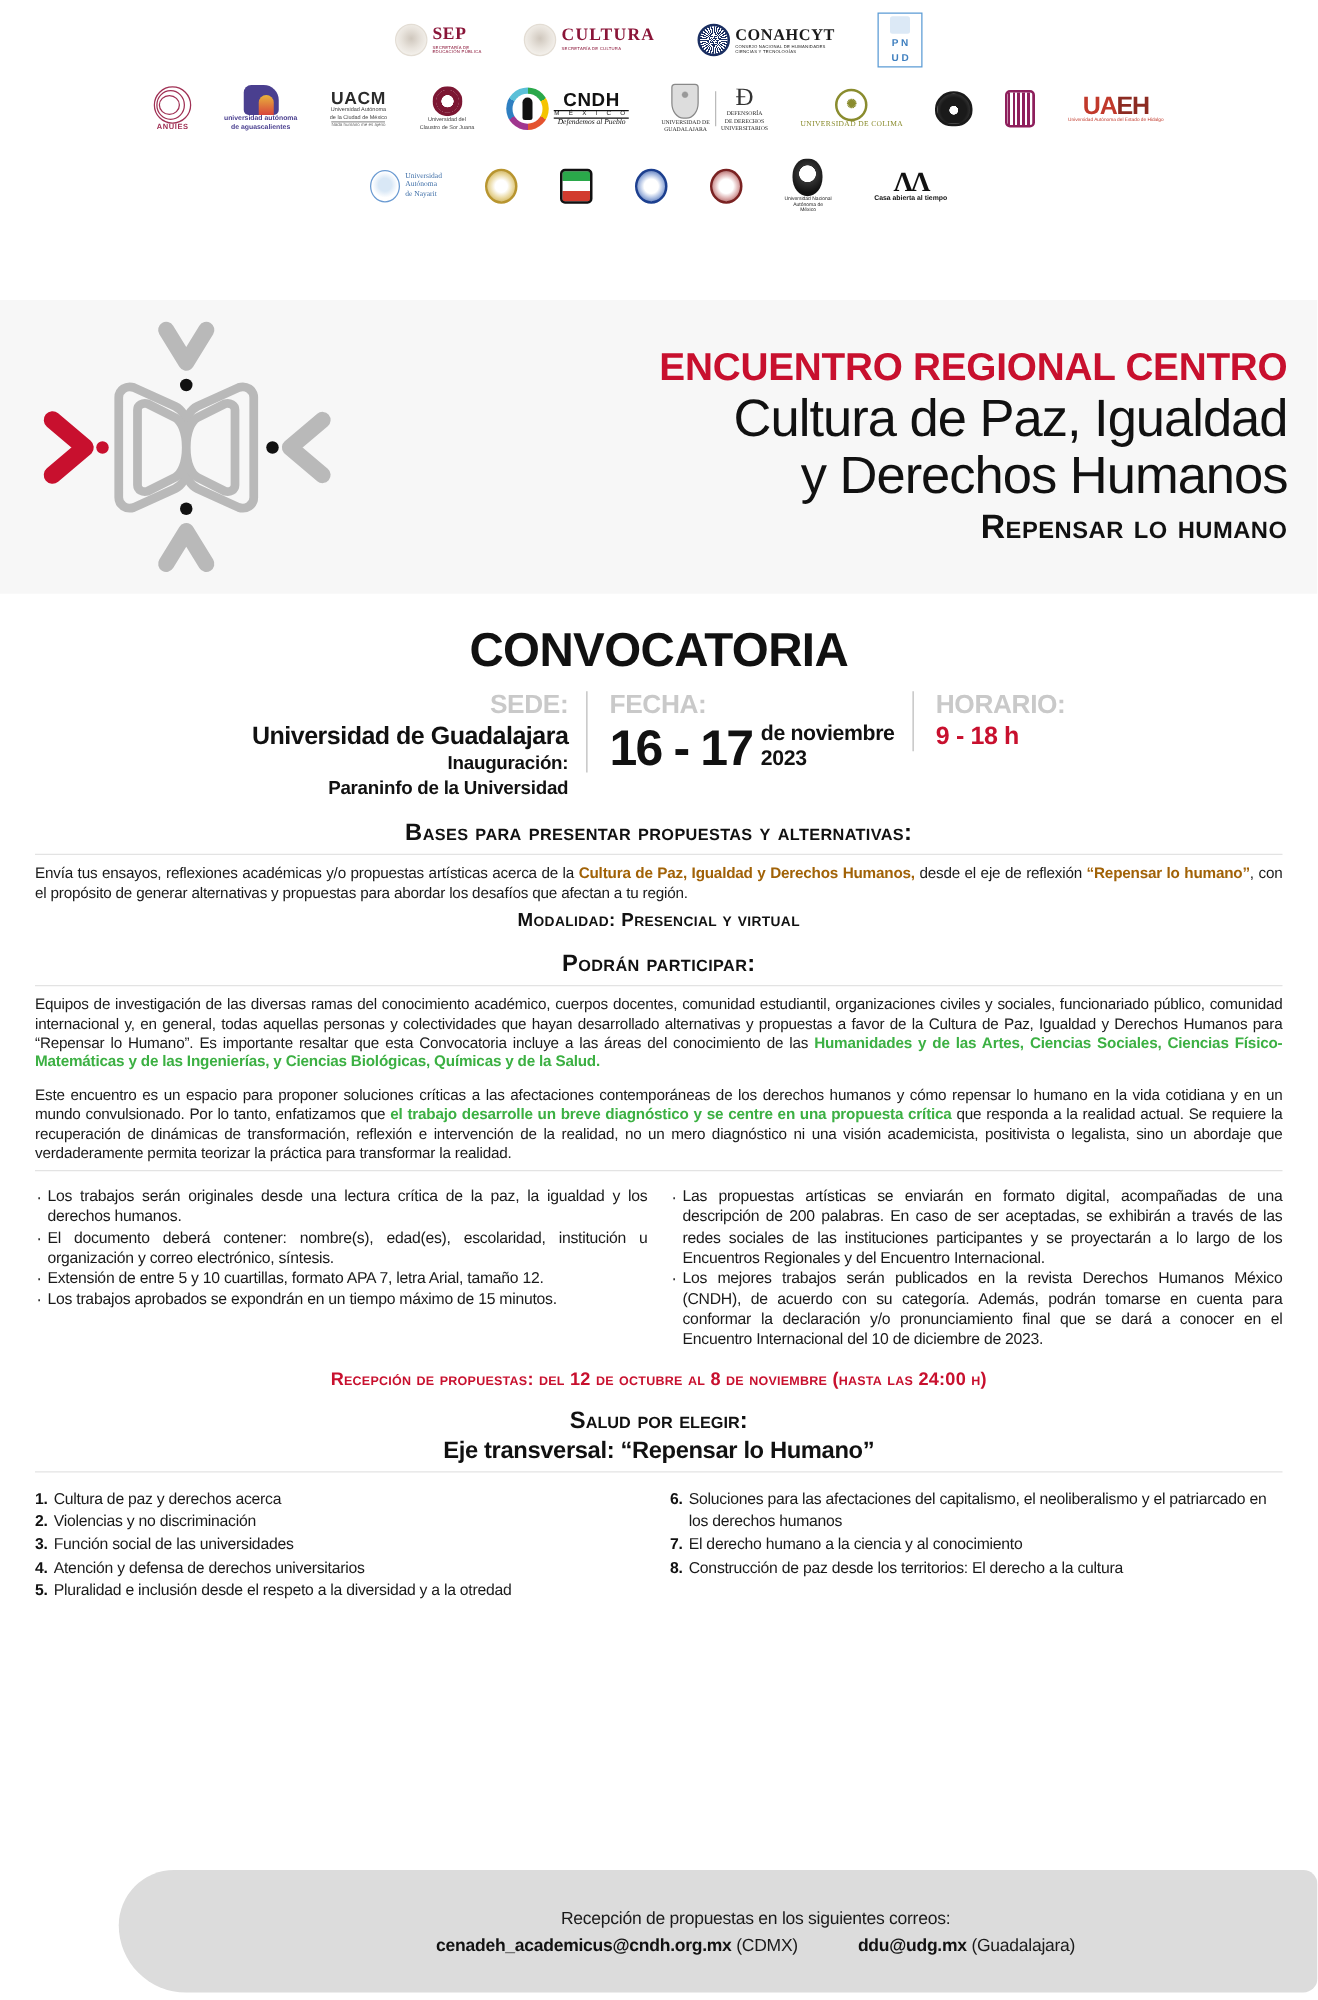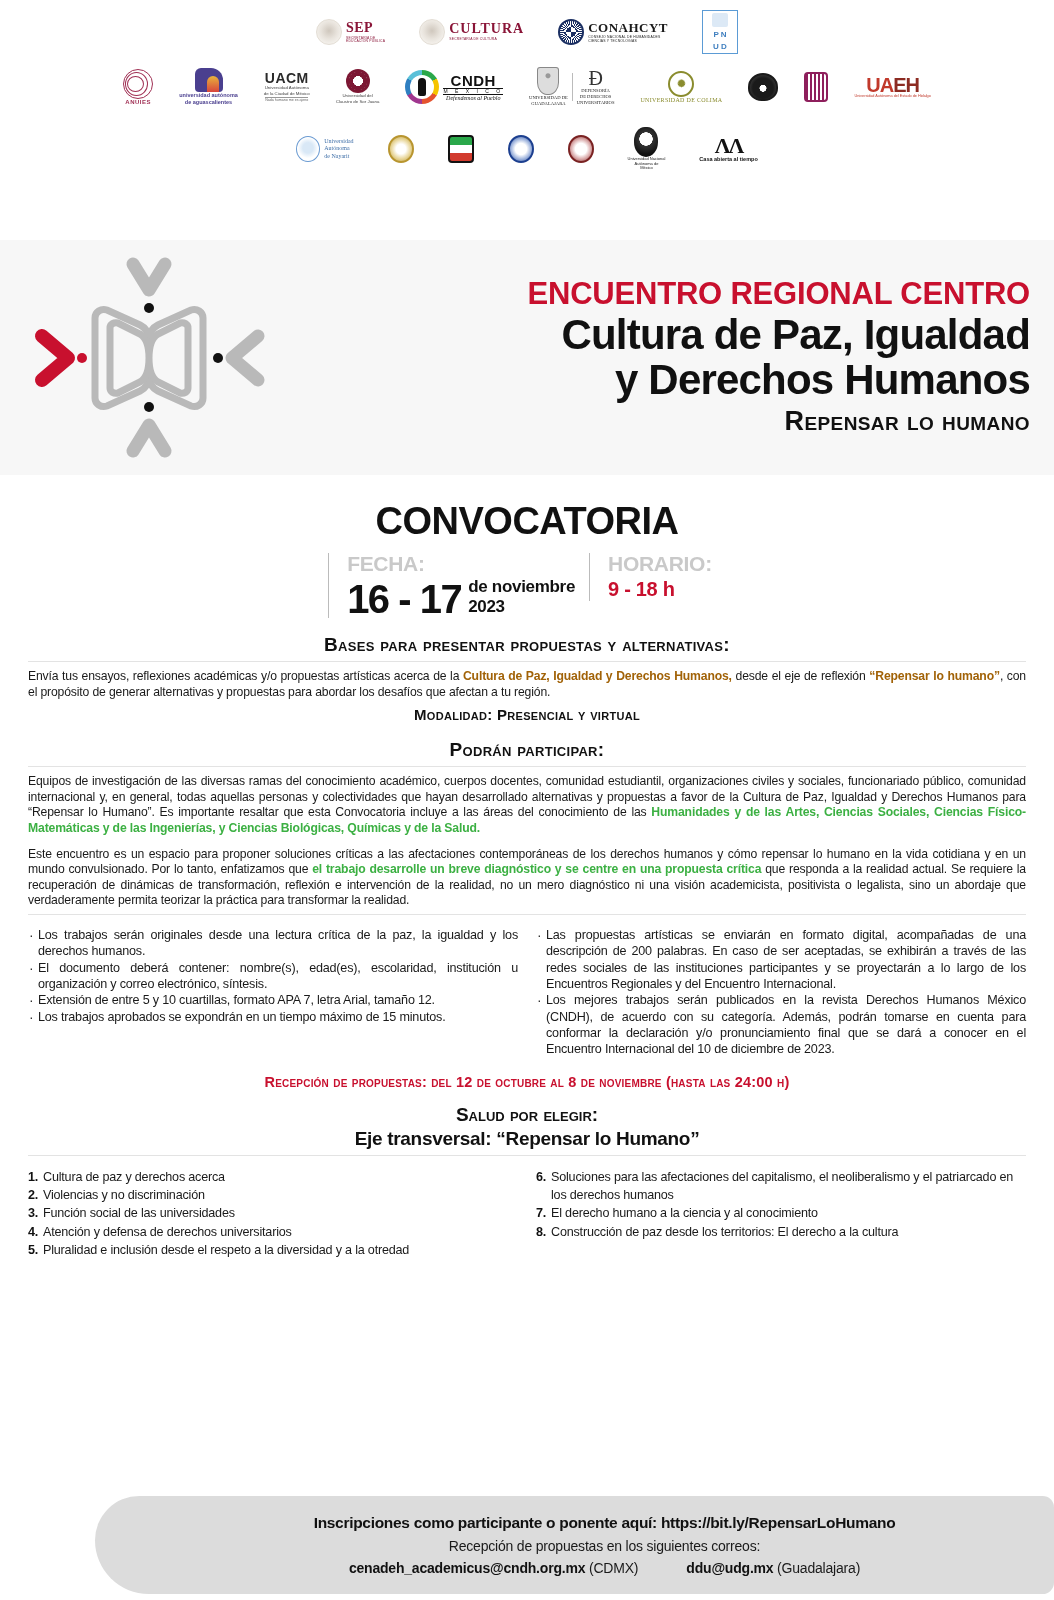--- a/index.html
+++ b/index.html
@@ -172,21 +172,21 @@
   .glyph-wrap {
     width: 300px; height: 215px; position: relative; flex: none;
   }
   .headings { flex: 1; padding-right: 24px; text-align: right; }
   .h-kicker {
     font-size: 31px; font-weight: bold; color: #c8102e;
     letter-spacing: -0.2px; line-height: 1.05;
     font-family: "Liberation Sans Narrow", "Liberation Sans", sans-serif;
   }
   .h-title {
-    font-size: 42px; font-weight: bold; color: #111; line-height: 1.03;
+    font-size: 42px; font-weight: normal; color: #111; line-height: 1.03;
     letter-spacing: -0.8px; margin-top: 2px;
   }
   .h-sub {
     font-size: 27px; font-weight: bold; color: #111;
     letter-spacing: .4px; margin-top: 4px;
     font-variant: small-caps;
   }
 
   
   .convocatoria {
@@ -456,20 +456,26 @@
       <div class="h-title">y Derechos Humanos</div>
       <div class="h-sub">Repensar lo humano</div>
     </div>
   </div>
 
   <div style="position:absolute; top:478px; left:0; right:0;">
 
     <div class="convocatoria">CONVOCATORIA</div>
 
     <div class="info-row">
+      <div class="info-cell sede">
+        <div class="info-label">SEDE:</div>
+        <div class="sede-main">Universidad de Guadalajara</div>
+        <div class="sede-line">Inauguración:</div>
+        <div class="sede-line">Paraninfo de la Universidad</div>
+      </div>
       <div class="info-cell fecha">
         <div class="info-label">FECHA:</div>
         <div class="fecha-row">
           <span class="fecha-big">16 - 17</span>
           <span>
             <span class="fecha-small" style="display:block">de noviembre</span>
             <span class="fecha-small" style="display:block">2023</span>
           </span>
         </div>
       </div>
@@ -536,21 +542,20 @@
             <li><span class="n">7.</span><span>El derecho humano a la ciencia y al conocimiento</span></li>
             <li><span class="n">8.</span><span>Construcción de paz desde los territorios: El derecho a la cultura</span></li>
           </ol>
         </div>
       </div>
 
     </div>
   </div>
 
   <div class="footer">
-    <div class="f-line1">Inscripciones como participante o ponente aquí: https://bit.ly/RepensarLoHumano</div>
     <div class="f-line2">Recepción de propuestas en los siguientes correos:</div>
     <div class="f-line3">
       <span><b>cenadeh_academicus@cndh.org.mx</b><span> (CDMX)</span></span>
       <span><b>ddu@udg.mx</b><span> (Guadalajara)</span></span>
     </div>
   </div>
 
 </div>
 
 </body></html>

